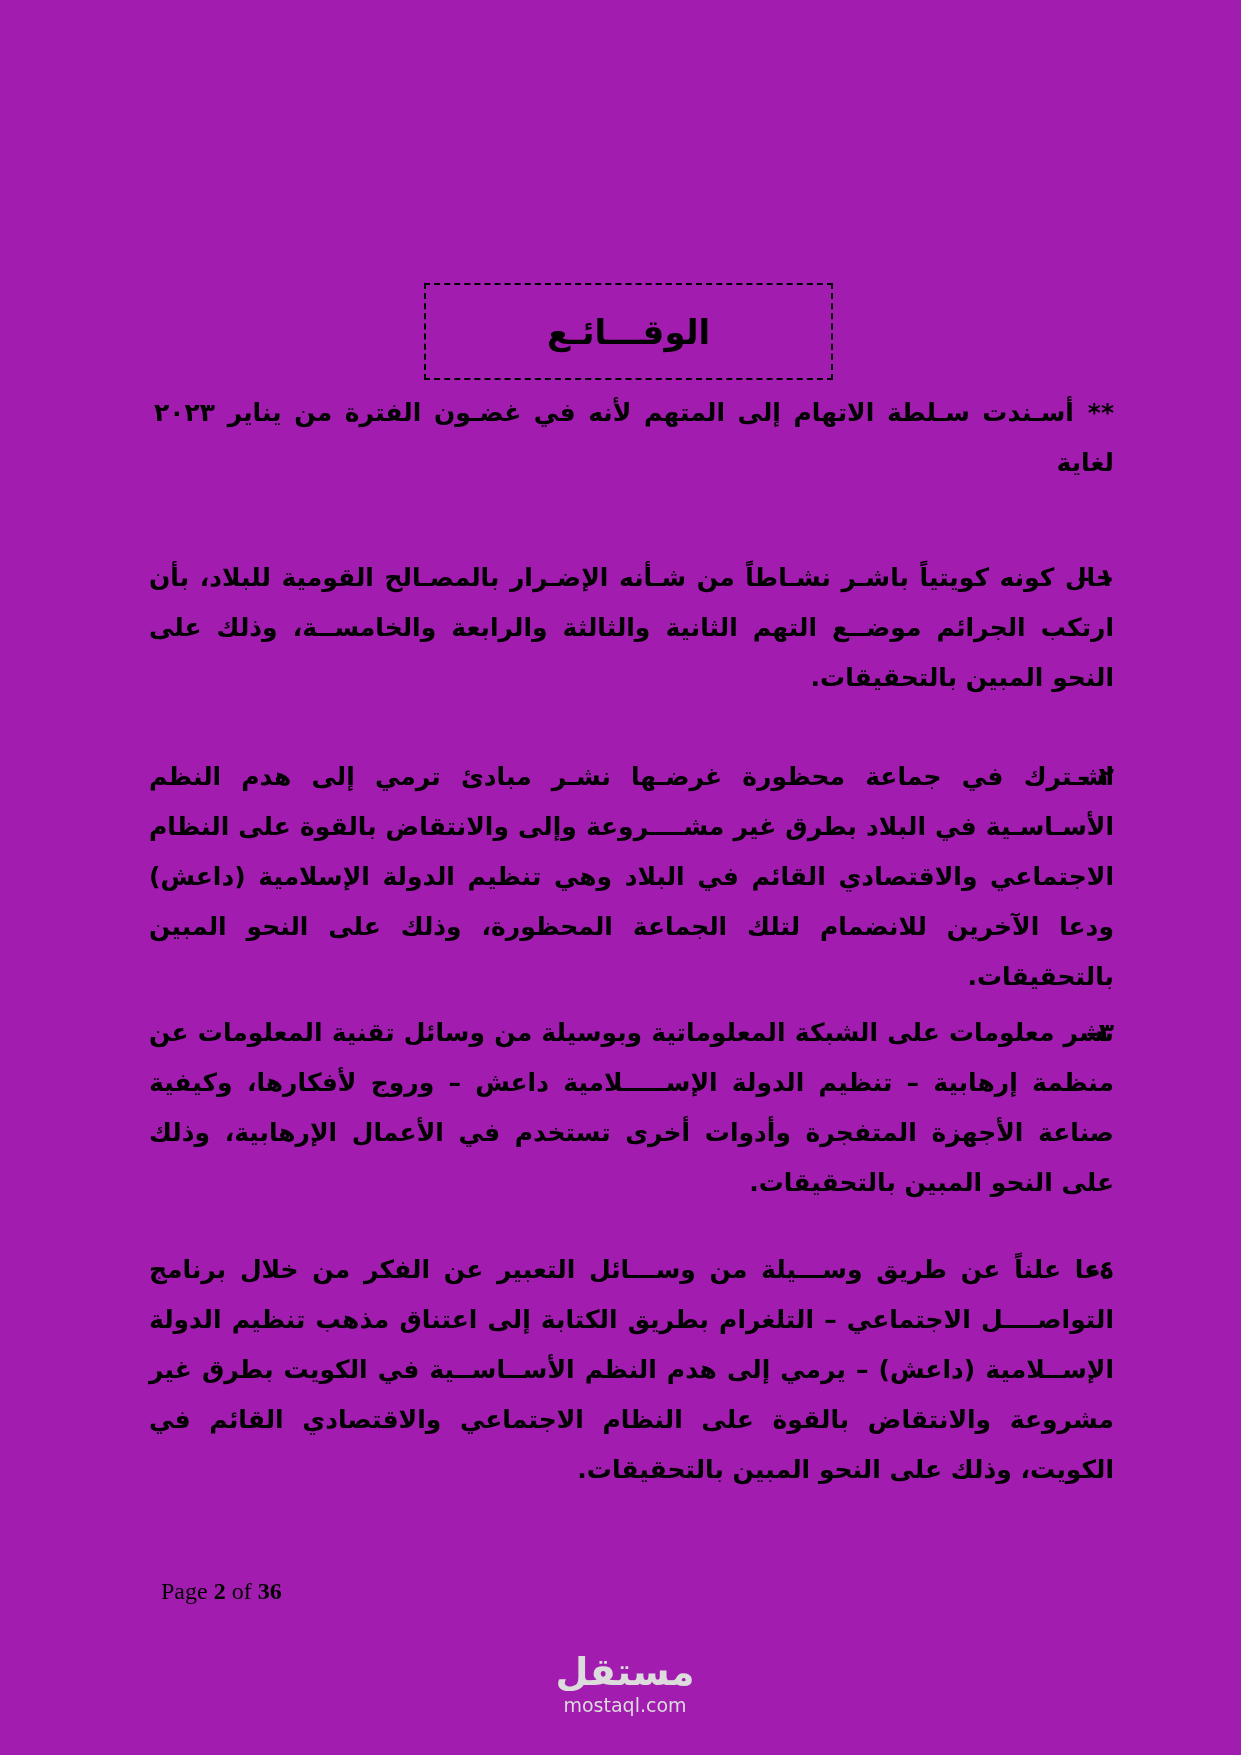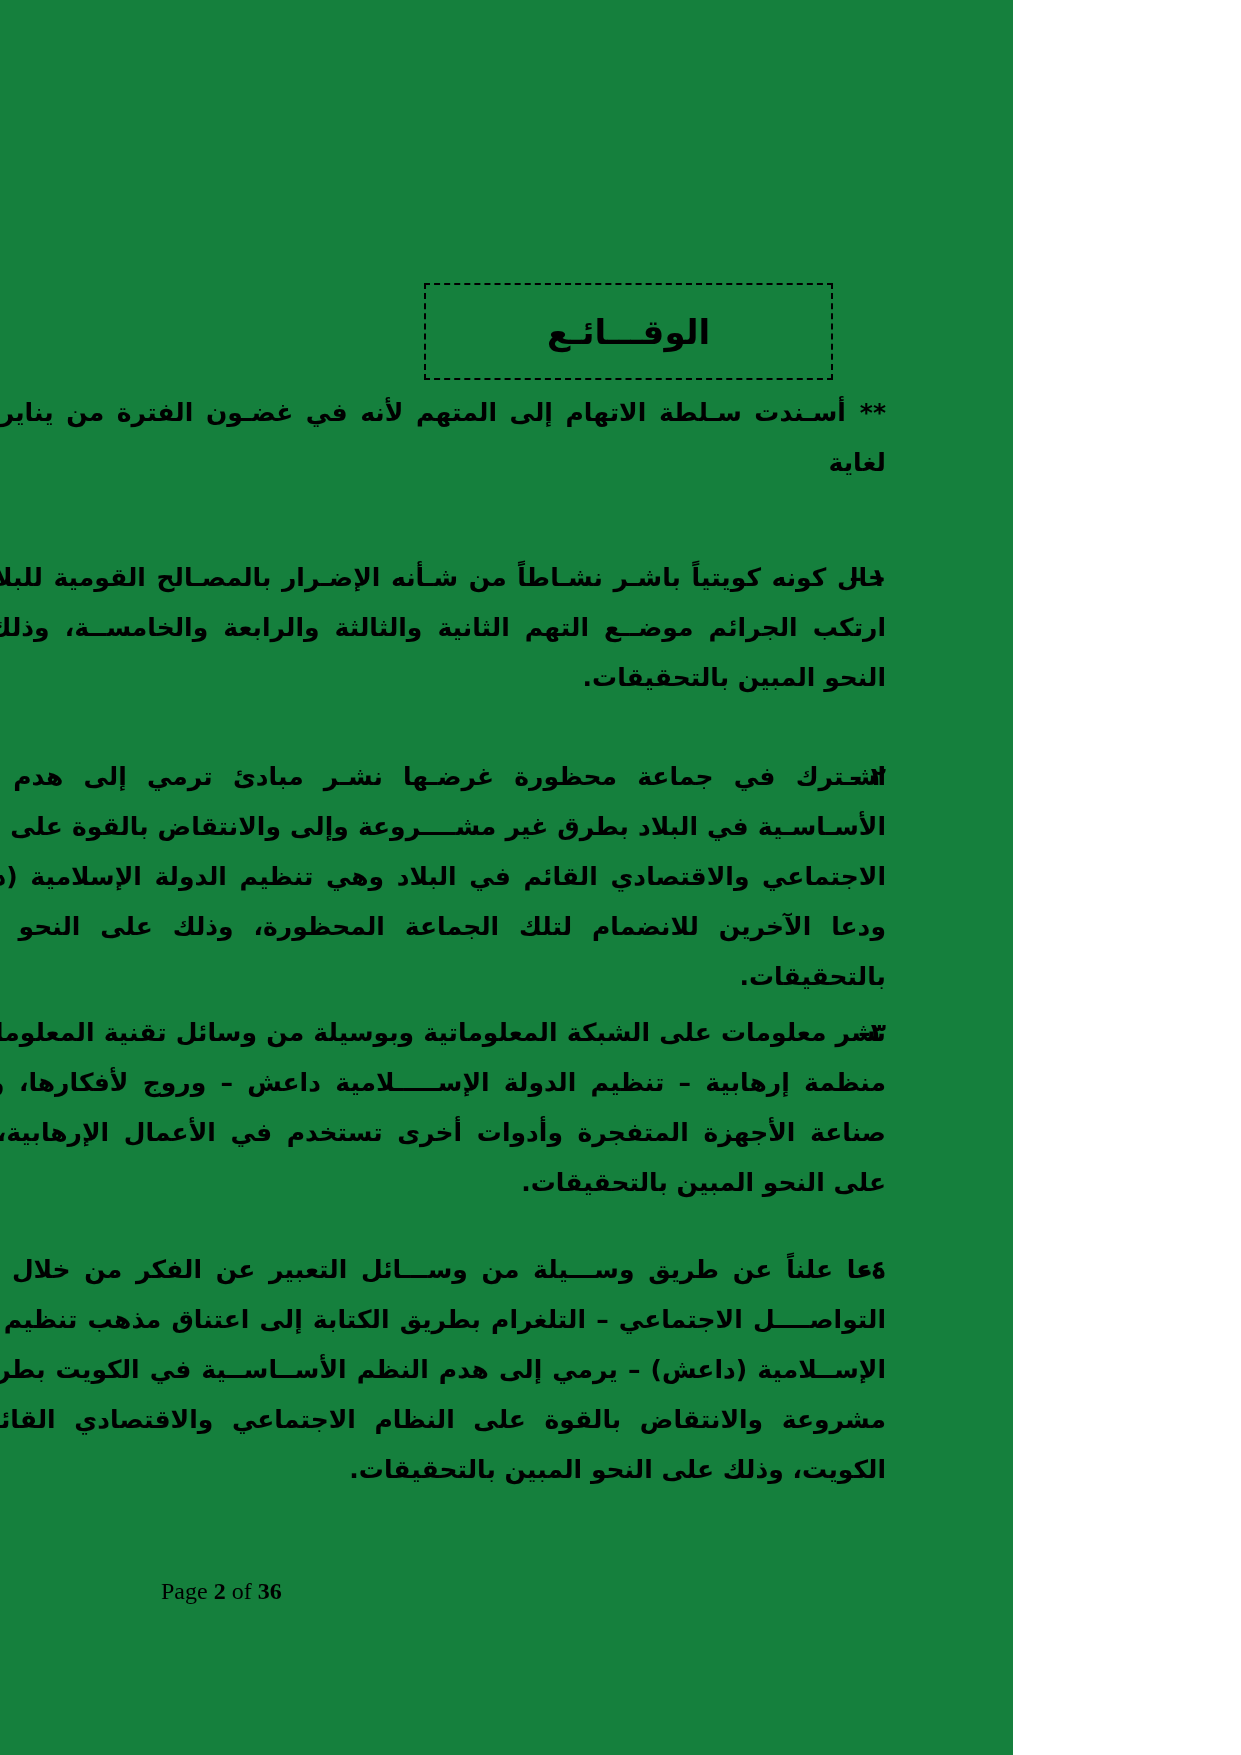--- a/index.html
+++ b/index.html
@@ -11,23 +11,23 @@
       width: 1241px;
       height: 1755px;
       position: relative;
       overflow: hidden;
       font-family: "DejaVu Sans", "Liberation Sans", sans-serif;
       color: #000000;
     }
     .page {
       position: absolute;
       left: 0; top: 0;
-      width: 1013px;
+      width: 1241px;
       height: 1755px;
-      background: #15803d;
+      background: #a21caf;
     }
     
     .title-box {
       position: absolute;
       left: 424px;
       top: 283px;
       width: 409px;
       height: 97px;
       border: 2px dashed #000;
       box-sizing: border-box;
@@ -151,14 +151,18 @@
     <span class="txt">نشر معلومات على الشبكة المعلوماتية وبوسيلة من وسائل تقنية المعلومات عن منظمة إرهابية – تنظيم الدولة الإســـــلامية داعش – وروج لأفكارها، وكيفية صناعة الأجهزة المتفجرة وأدوات أخرى تستخدم في الأعمال الإرهابية، وذلك على النحو المبين بالتحقيقات.</span>
   </div>
 
   <div class="block item item4">
     <span class="num">٤–</span>
     <span class="txt">دعا علناً عن طريق وســـيلة من وســـائل التعبير عن الفكر من خلال برنامج التواصــــل الاجتماعي – التلغرام بطريق الكتابة إلى اعتناق مذهب تنظيم الدولة الإســلامية (داعش) – يرمي إلى هدم النظم الأســاســية في الكويت بطرق غير مشروعة والانتقاض بالقوة على النظام الاجتماعي والاقتصادي القائم في الكويت، وذلك على النحو المبين بالتحقيقات.</span>
   </div>
 
   <div class="page-number"><span>Page </span><b>2</b><span> of </span><b>36</b></div>
 
+  <div class="watermark">
+    <div class="wm-ar">مستقل</div>
+    <div class="wm-en">mostaql.com</div>
+  </div>
 
 </div>
 
 </body></html>

